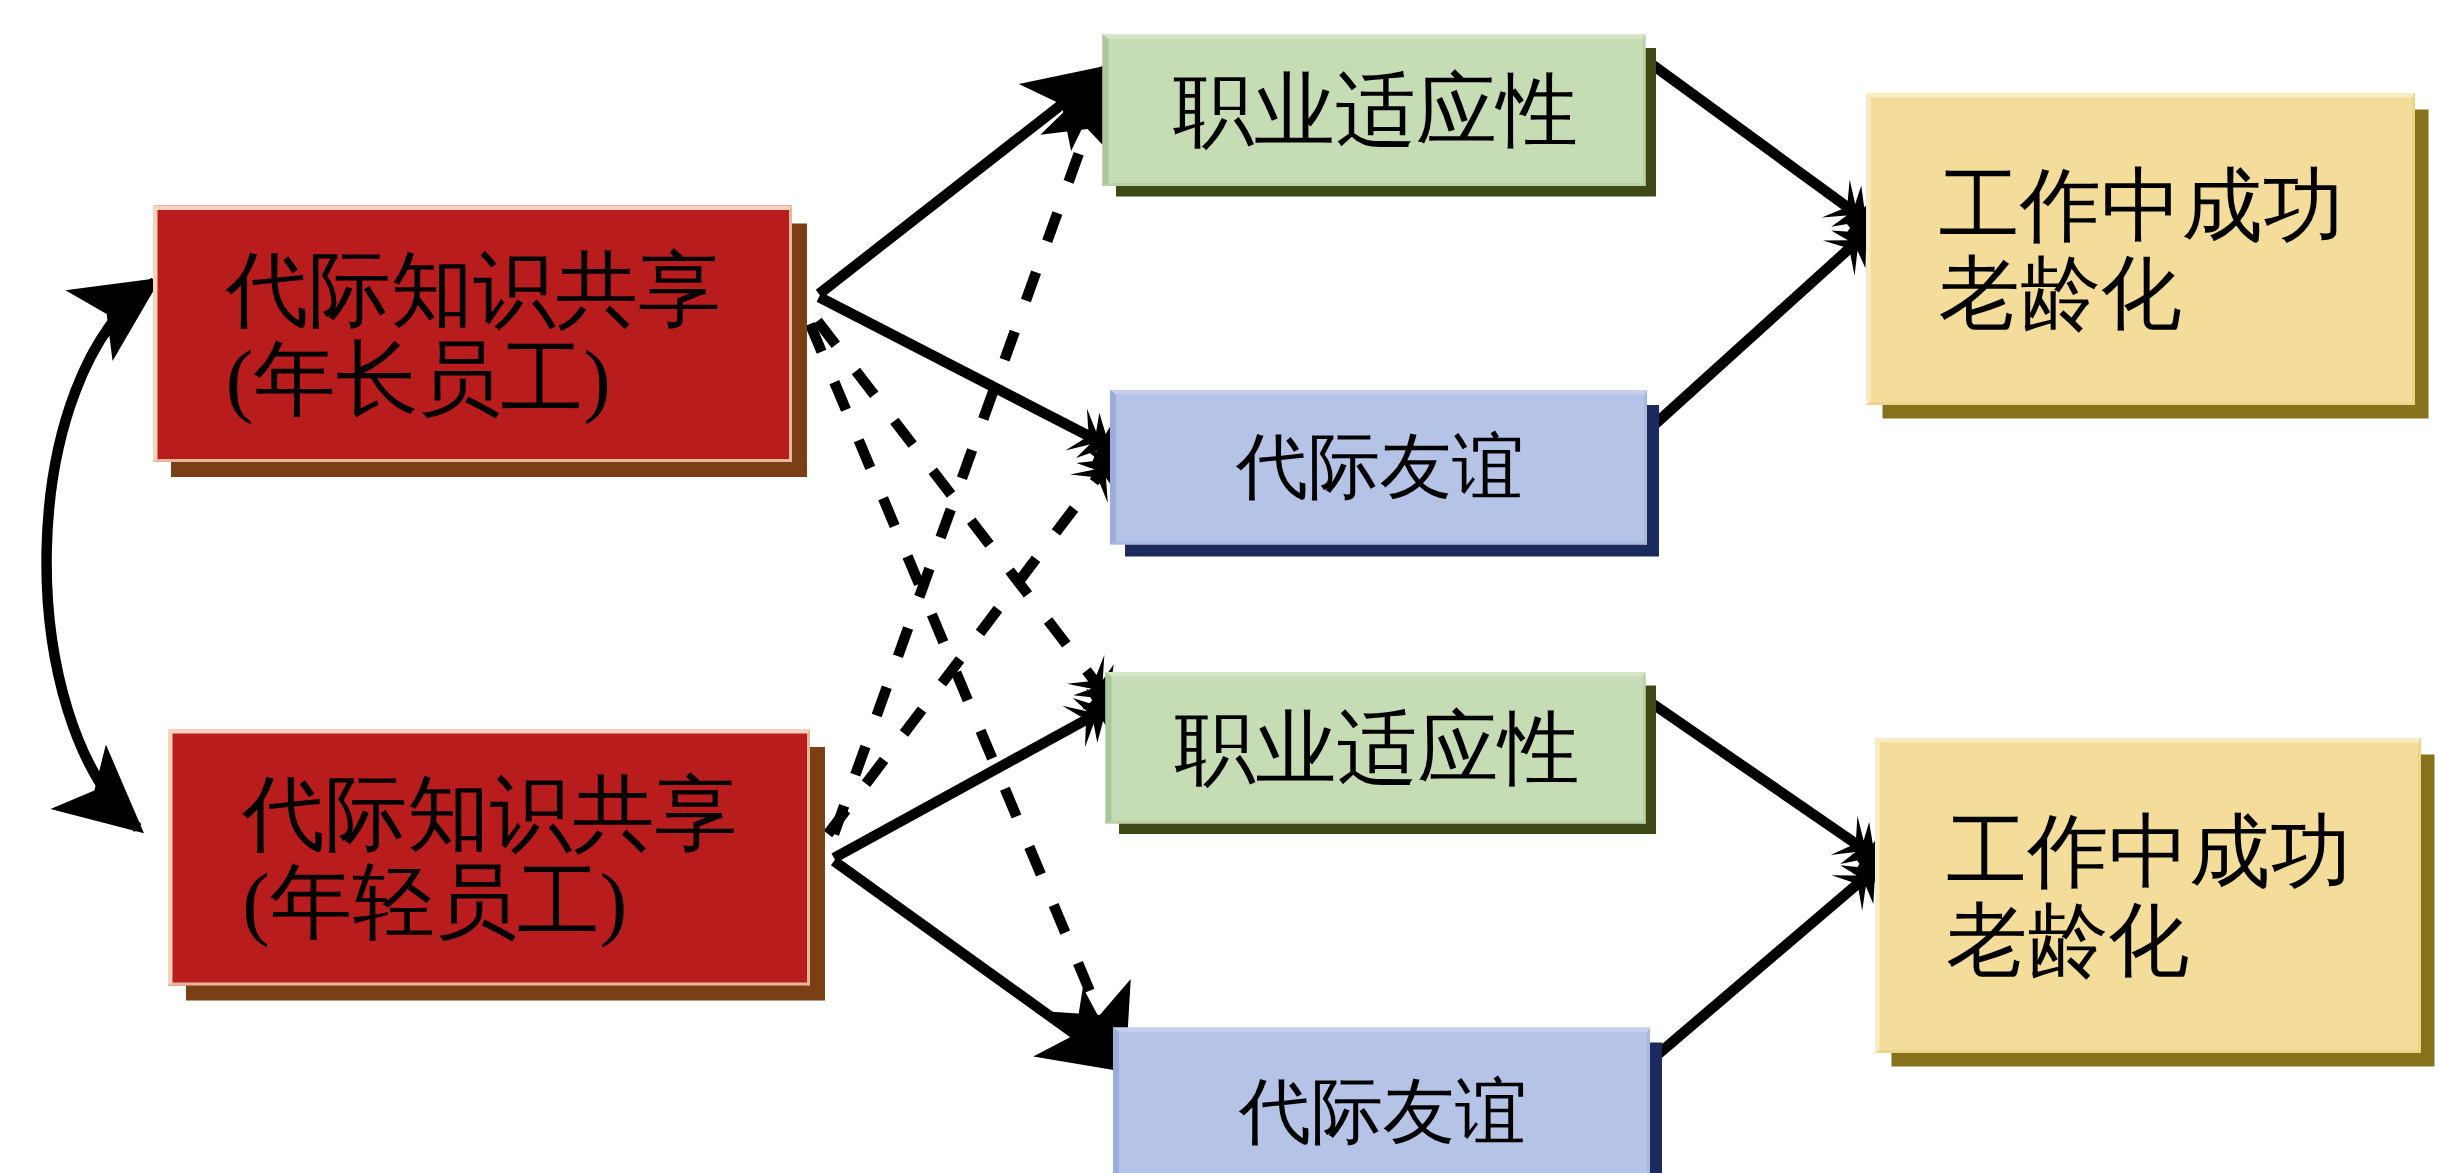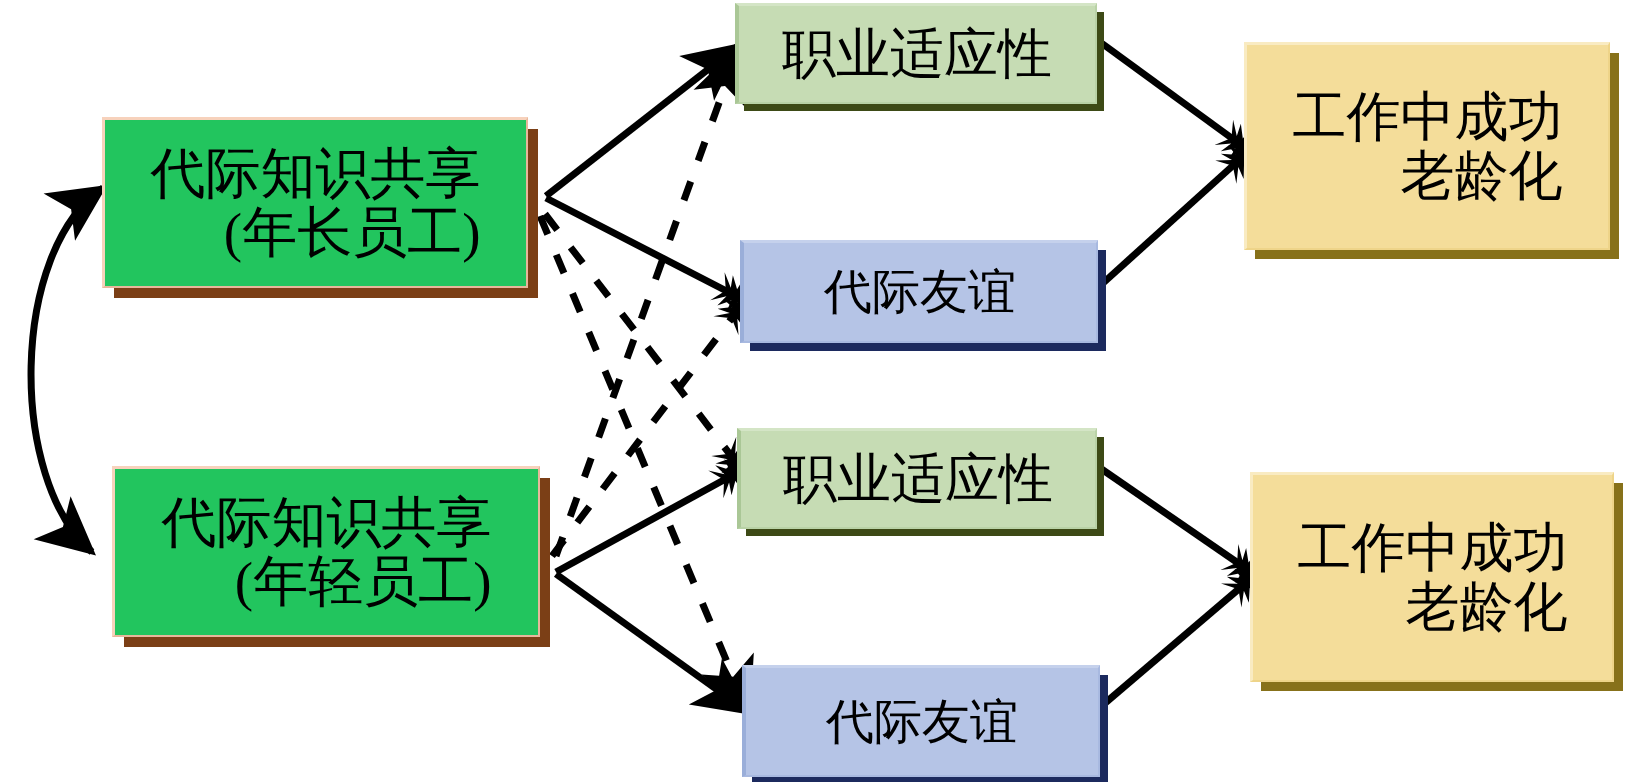--- a/index.html
+++ b/index.html
@@ -25,30 +25,31 @@
     width: 1626px;
     height: 782px;
     pointer-events: none;
   }
   .node {
     position: absolute;
     box-sizing: border-box;
     display: flex;
     align-items: center;
     justify-content: center;
-    text-align: right;
+    text-align: left;
     color: #000000;
     line-height: 1.08;
     white-space: pre-line;
     font-family: "Liberation Serif", "DejaVu Serif", serif;
     z-index: 3;
+    margin-top: 20px;
   }
   
   .node-source {
-    background: #22c55e;
+    background: #b91c1c;
     border-top: 3px solid #f7d2bc;
     border-left: 3px solid #f7d2bc;
     border-right: 2px solid #e8b79b;
     border-bottom: 2px solid #e8b79b;
     box-shadow: 11px 11px 0 -1px #7b3f16;
     font-size: 55px;
   }
   
   .node-green {
     background: #c6dcb4;

